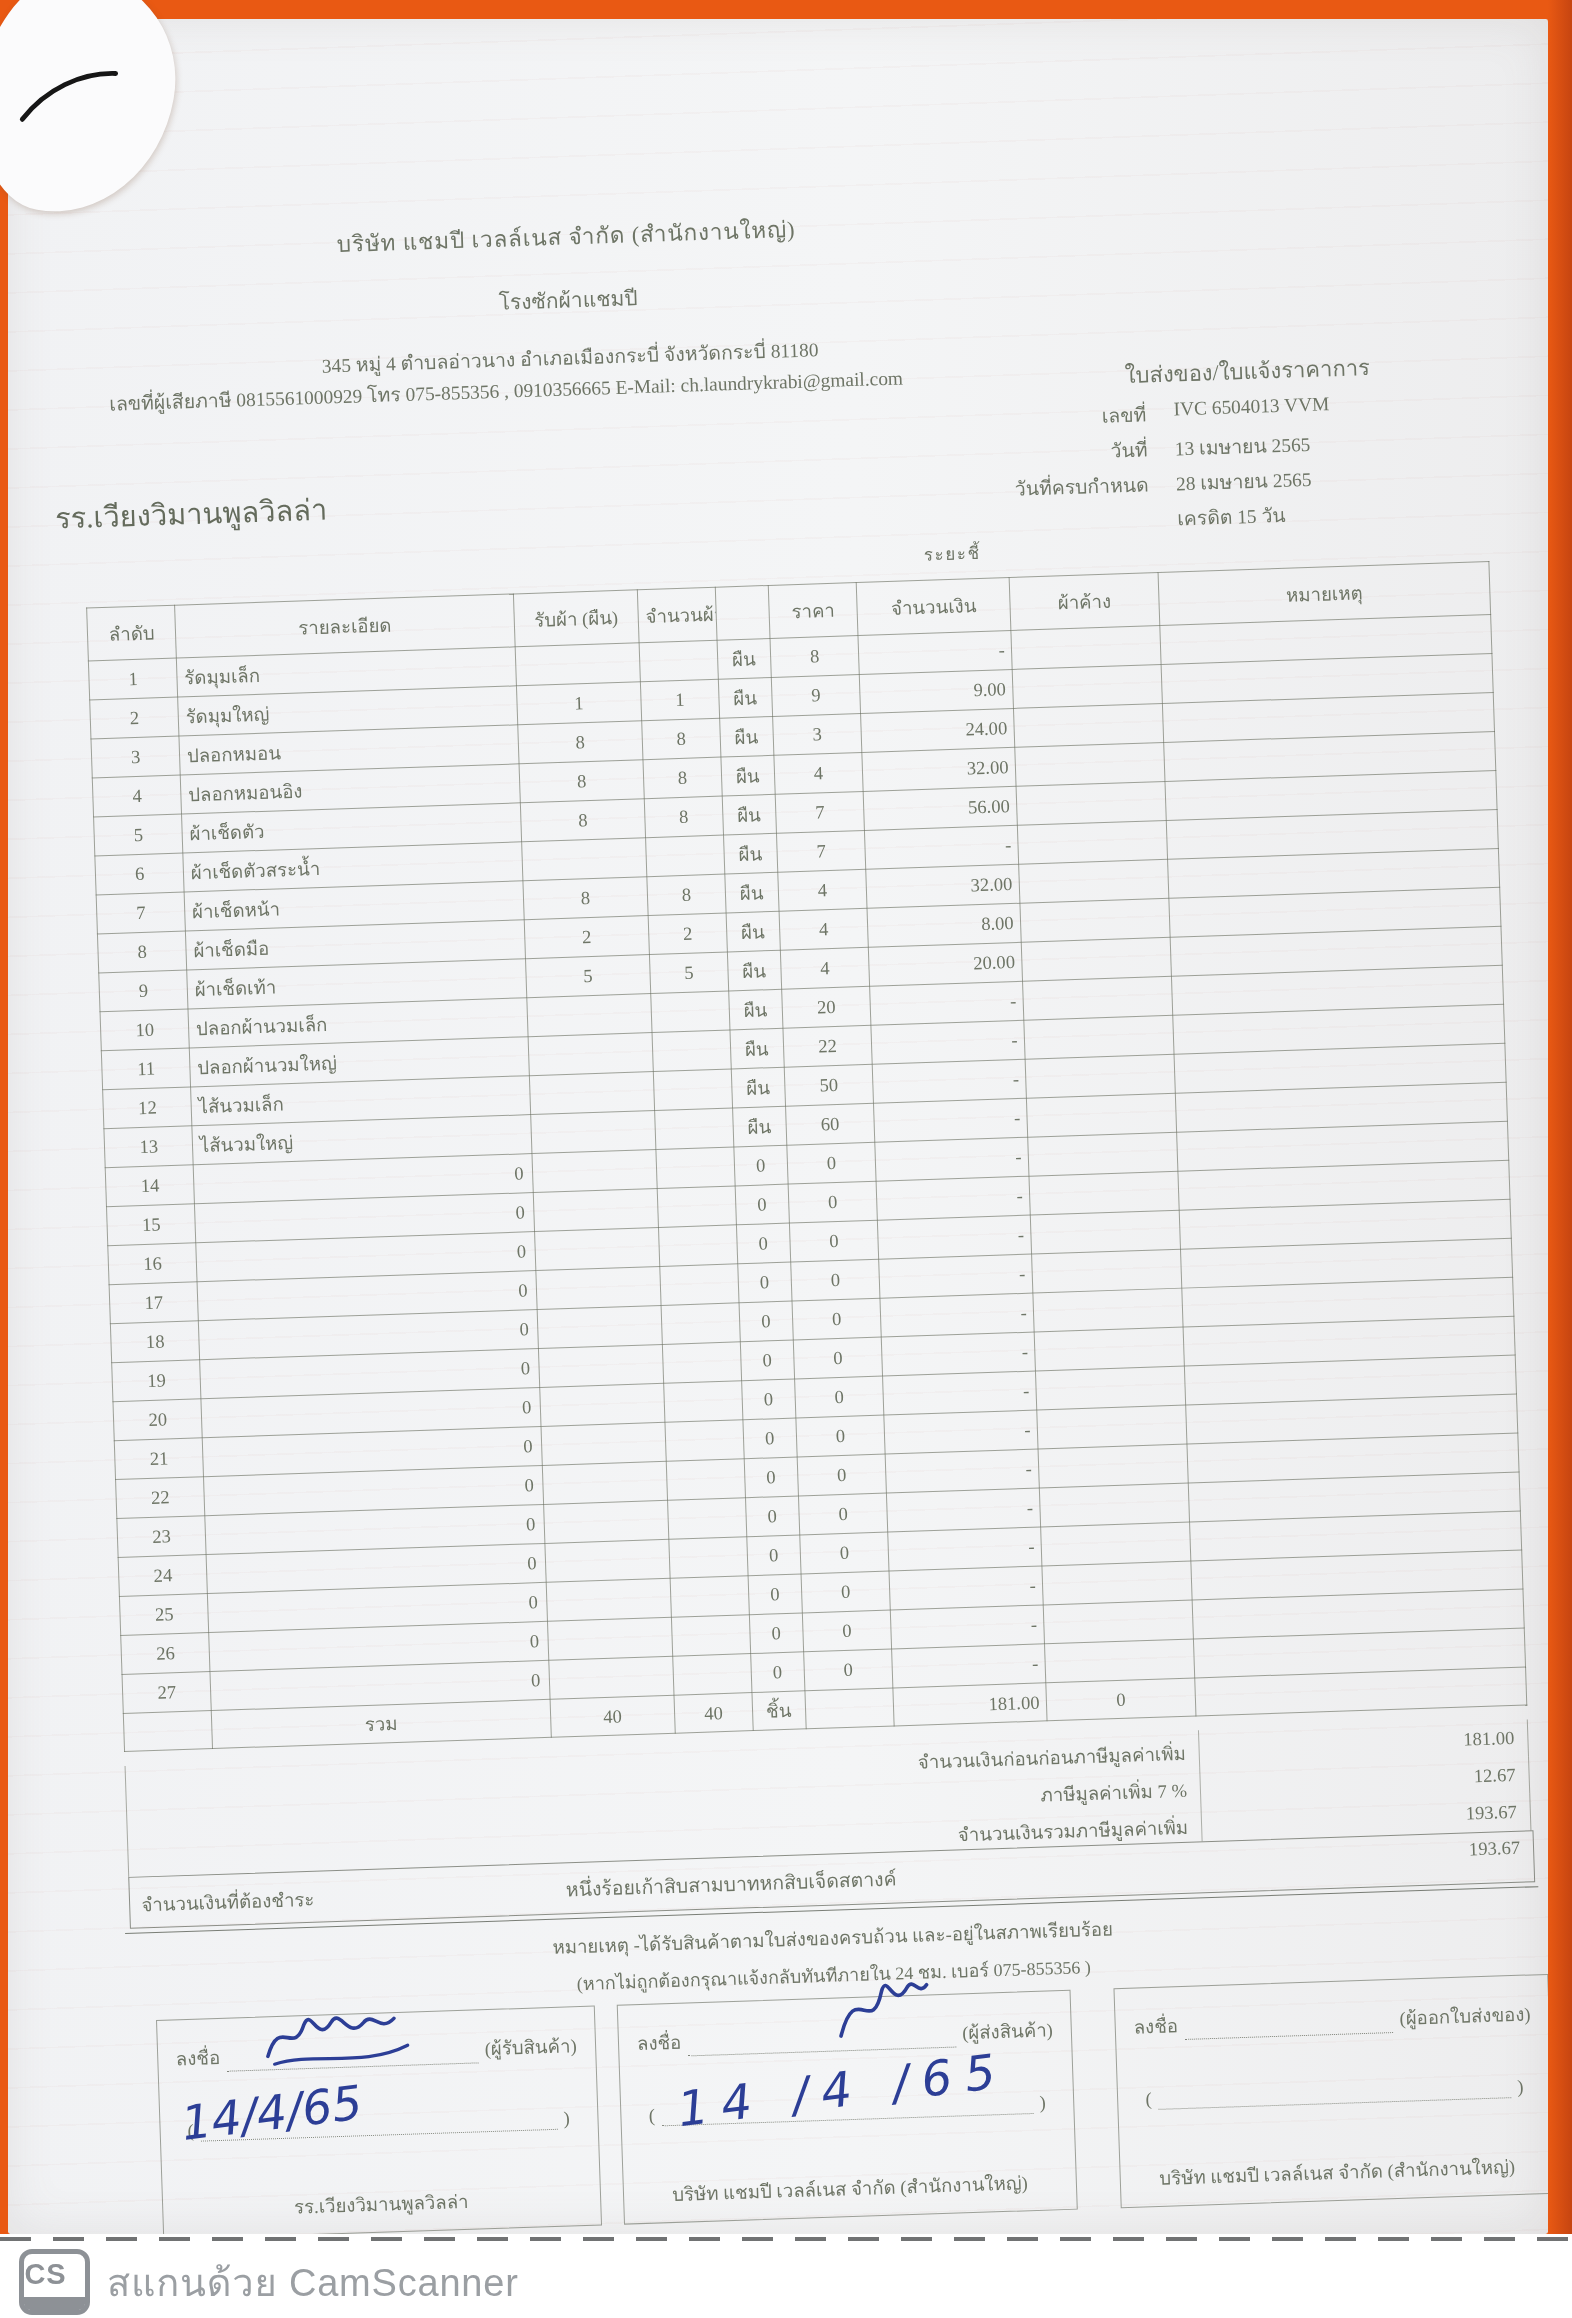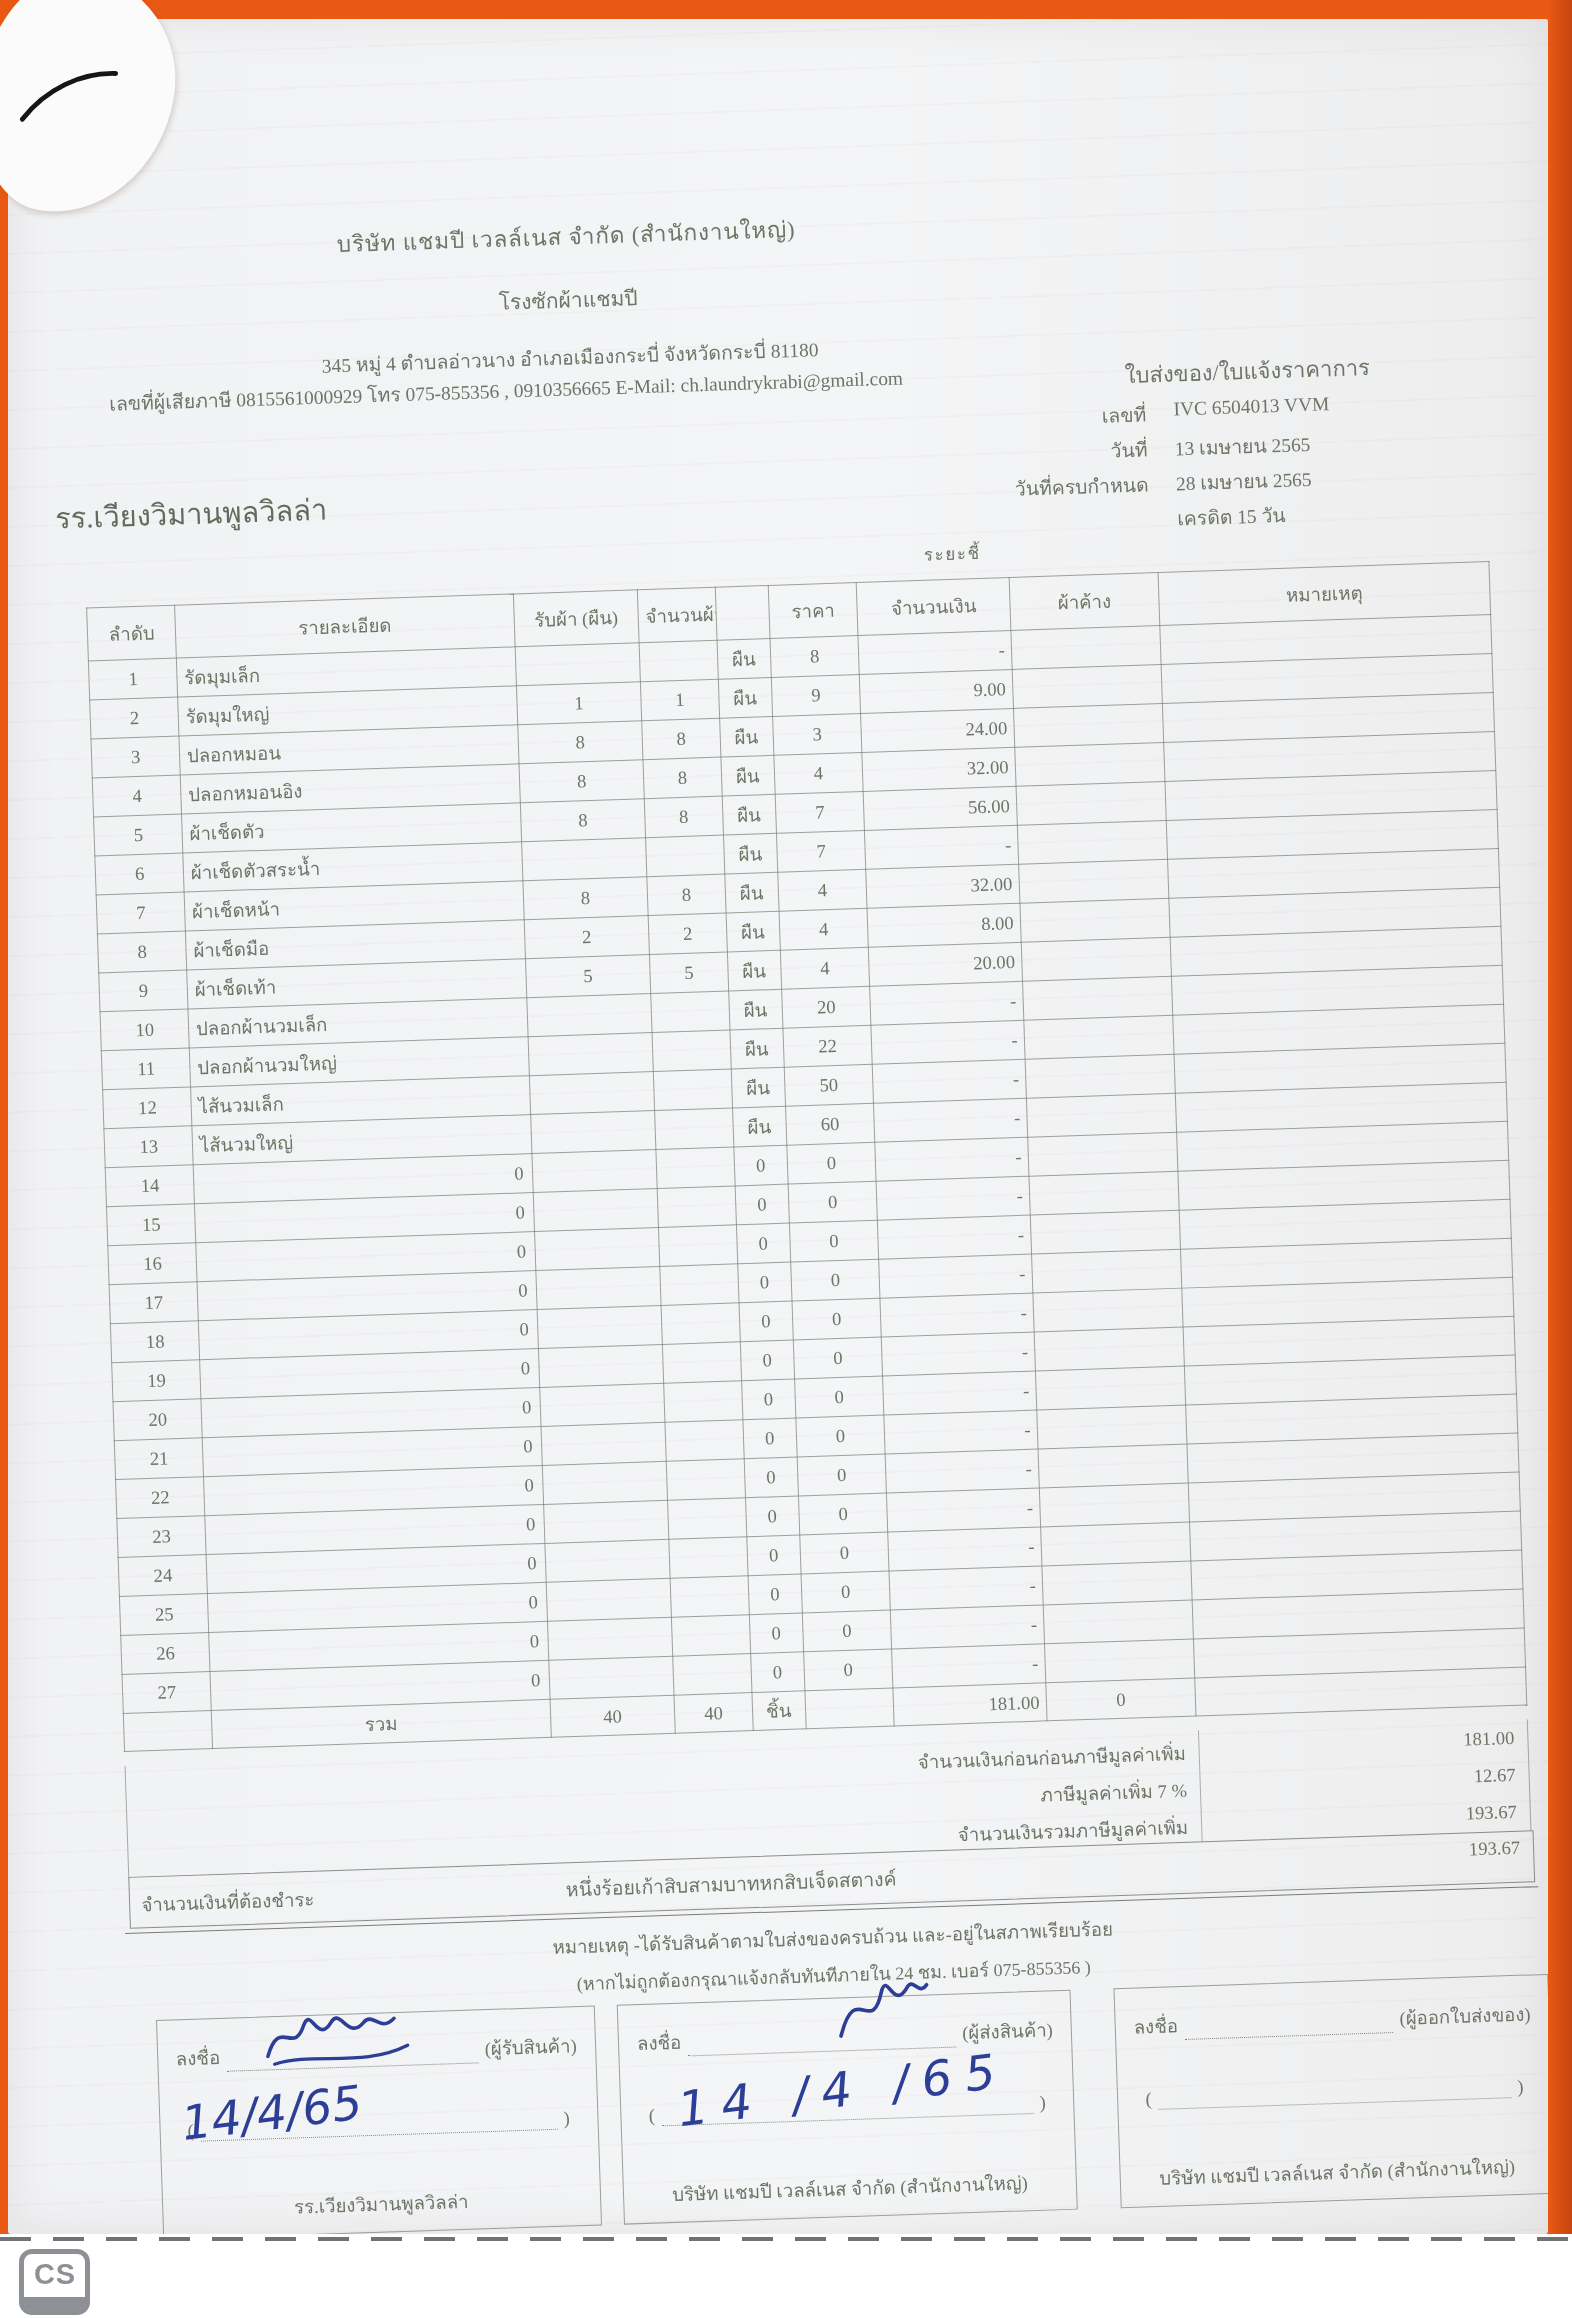--- a/index.html
+++ b/index.html
@@ -120,21 +120,21 @@
     position:absolute; top:3.2px; left:0; right:0; height:4px;
     background:repeating-linear-gradient(90deg,#4d4f50 0 31px, transparent 31px 53px);
     opacity:.8;
   }
   .cs-badge{
     position:absolute; left:19.4px; top:14.5px; width:61px; height:56px;
     border:5.6px solid #8d9196; border-radius:13px;
     font-family:"Liberation Sans",sans-serif;
   }
   .cs-badge .cs-letters{
-    position:absolute; top:4.8px; left:0; width:100%; text-align:center;
+    position:absolute; top:4.8px; left:0; width:100%; 
     font-size:29px; font-weight:bold; color:#8d9196; letter-spacing:0.8px;
   }
   .cs-badge .cs-band{
     position:absolute; bottom:0; left:0; right:0; height:13px;
     background:#8d9196; border-radius:0 0 6.5px 6.5px;
   }
   .cs-text{
     position:absolute; left:107px; top:18px;
     font-family:"Liberation Sans",sans-serif; font-size:38px; color:#9b9fa3; letter-spacing:0.8px;
   }
@@ -606,15 +606,16 @@
       <path d="M18 112 C 40 70, 80 42, 122 36" fill="none" stroke="#161616" stroke-width="6" stroke-linecap="round"></path>
     </svg>
   </div>
 
   <div class="cs-footer">
     <div class="tear"></div>
     <div class="cs-badge">
       <div class="cs-letters">CS</div>
       <div class="cs-band"></div>
     </div>
+    <div class="cs-text">สแกนด้วย CamScanner</div>
   </div>
 </div>
 
 
 </body></html>

